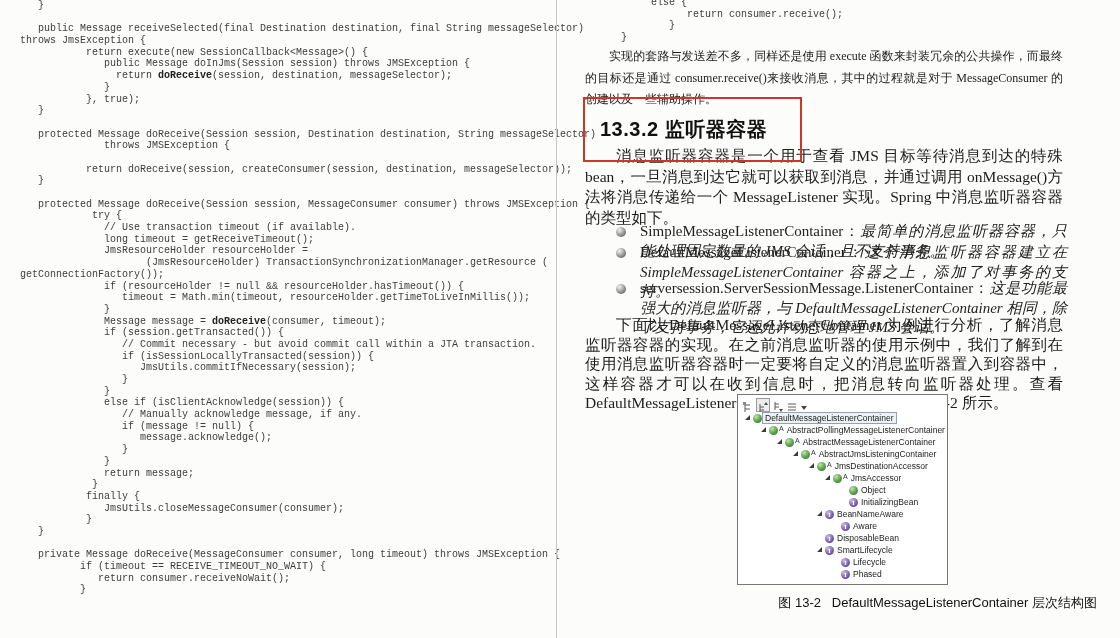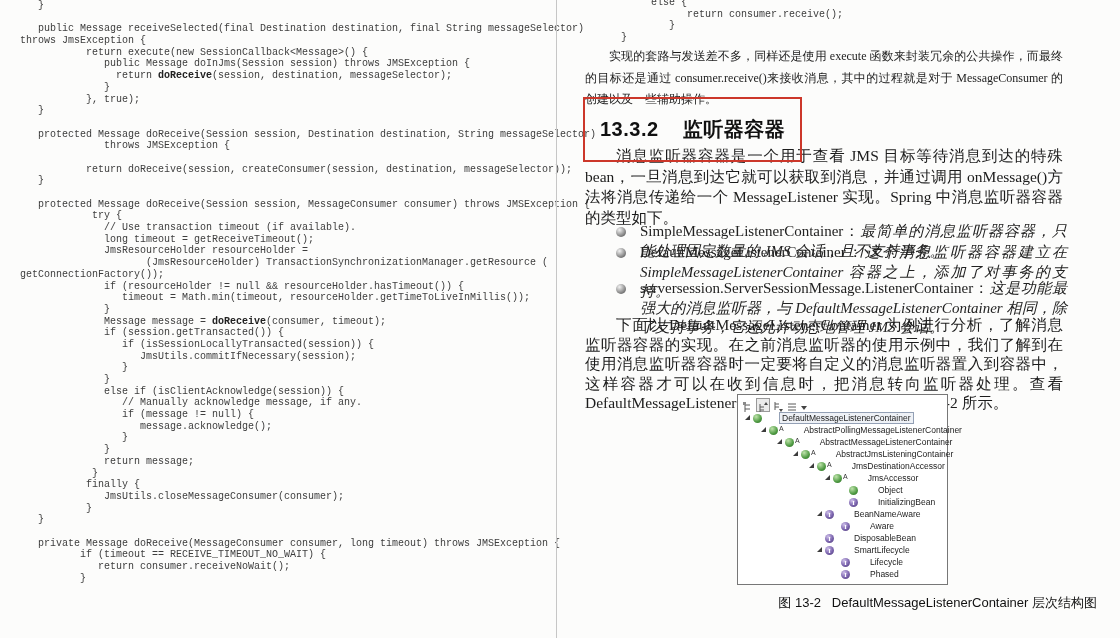--- a/index.html
+++ b/index.html
@@ -23,21 +23,21 @@
   #right-page{position:absolute;left:556px;top:0;width:564px;height:638px;border-radius:16px;}
   .para{position:absolute;left:29px;width:478px;text-align:justify;
         font-size:15.5px;color:#1c1c1c;}
   #para-intro{top:46px;line-height:21.5px;text-indent:2em;font-size:12px;}
   #para-listener{top:146px;line-height:20.5px;text-indent:2em;}
   #para-analysis{top:315px;line-height:19.5px;text-indent:2em;}
 
   #section-heading{position:absolute;left:44px;top:116px;
         font-family:"Liberation Sans", sans-serif;font-weight:bold;
         font-size:20px;color:#101010;letter-spacing:.5px;}
-  #section-heading .num{margin-right:18px;}
+  #section-heading .num{}
 
   #annotation-box{position:absolute;left:27px;top:97px;width:215px;height:61px;
         border:2px solid #cc372a;pointer-events:none;z-index:5;}
 
   #bullet-list{position:absolute;left:29px;top:0;width:482px;margin:0;padding:0;list-style:none;}
   .bullet{position:absolute;left:0;width:482px;padding-left:55px;box-sizing:border-box;
         line-height:19.5px;font-size:15px;text-align:justify;}
   .bullet .sphere{position:absolute;left:31px;top:5px;width:10px;height:10px;border-radius:50%;
         background:radial-gradient(circle at 35% 30%, #f2f2f2, #9c9c9c 50%, #4c4c4c 95%);}
   .bullet .bname{font-family:"Liberation Serif", serif;}
@@ -56,21 +56,21 @@
   .tw-arrow.exp::after{content:"";position:absolute;left:1px;top:1px;width:0;height:0;
         border-left:5px solid transparent;border-bottom:5px solid #3c3c3c;}
   .tw-spacer{width:8px;flex:0 0 8px;}
   .node-icon{width:9px;height:9px;border-radius:50%;flex:0 0 9px;margin:0 1px 0 1px;
         position:relative;display:inline-flex;align-items:center;justify-content:center;}
   .node-icon.cls{background:radial-gradient(circle at 35% 30%, #bfe3ab, #4e9a42 60%, #2e6b27);}
   .node-icon.iface{background:radial-gradient(circle at 35% 30%, #cfc0ea, #7a63ad 55%, #4e3a75);}
   .node-icon.iface::after{content:"I";color:#fff;font-size:6.5px;font-weight:bold;
         font-family:"Liberation Serif", serif;line-height:9px;}
   .abstract-mark{font-size:7px;color:#333;margin:-4px 1px 0 0;font-family:"Liberation Sans", sans-serif;}
-  .tree-label{padding:0 2px;margin-left:17px;}
+  .tree-label{padding:0 2px;}
   .tree-label.selected{background:#eef1f6;outline:1px solid #93a0b5;}
 
   #figure-caption{position:absolute;left:41px;top:594px;width:500px;text-align:right;
         font-family:"Liberation Sans", sans-serif;font-size:13px;color:#111;white-space:pre;}
 </style>
 </head>
 <body>
 
 <div id="spread">
 
@@ -98,20 +98,21 @@
         <div class="code-line">              // Use transaction timeout (if available).</div>
         <div class="code-line">              long timeout = getReceiveTimeout();</div>
         <div class="code-line">              JmsResourceHolder resourceHolder =</div>
         <div class="code-line">                     (JmsResourceHolder) TransactionSynchronizationManager.getResource (</div>
         <div class="code-line">getConnectionFactory());</div>
         <div class="code-line">              if (resourceHolder != null &amp;&amp; resourceHolder.hasTimeout()) {</div>
         <div class="code-line">                 timeout = Math.min(timeout, resourceHolder.getTimeToLiveInMillis());</div>
         <div class="code-line">              }</div>
         <div class="code-line">              Message message = <b>doReceive</b>(consumer, timeout);</div>
         <div class="code-line">              if (session.getTransacted()) {</div>
+        <div class="code-line">                 // Commit necessary - but avoid commit call within a JTA transaction.</div>
         <div class="code-line">                 if (isSessionLocallyTransacted(session)) {</div>
         <div class="code-line">                    JmsUtils.commitIfNecessary(session);</div>
         <div class="code-line">                 }</div>
         <div class="code-line">              }</div>
         <div class="code-line">              else if (isClientAcknowledge(session)) {</div>
         <div class="code-line">                 // Manually acknowledge message, if any.</div>
         <div class="code-line">                 if (message != null) {</div>
         <div class="code-line">                    message.acknowledge();</div>
         <div class="code-line">                 }</div>
         <div class="code-line">              }</div>

